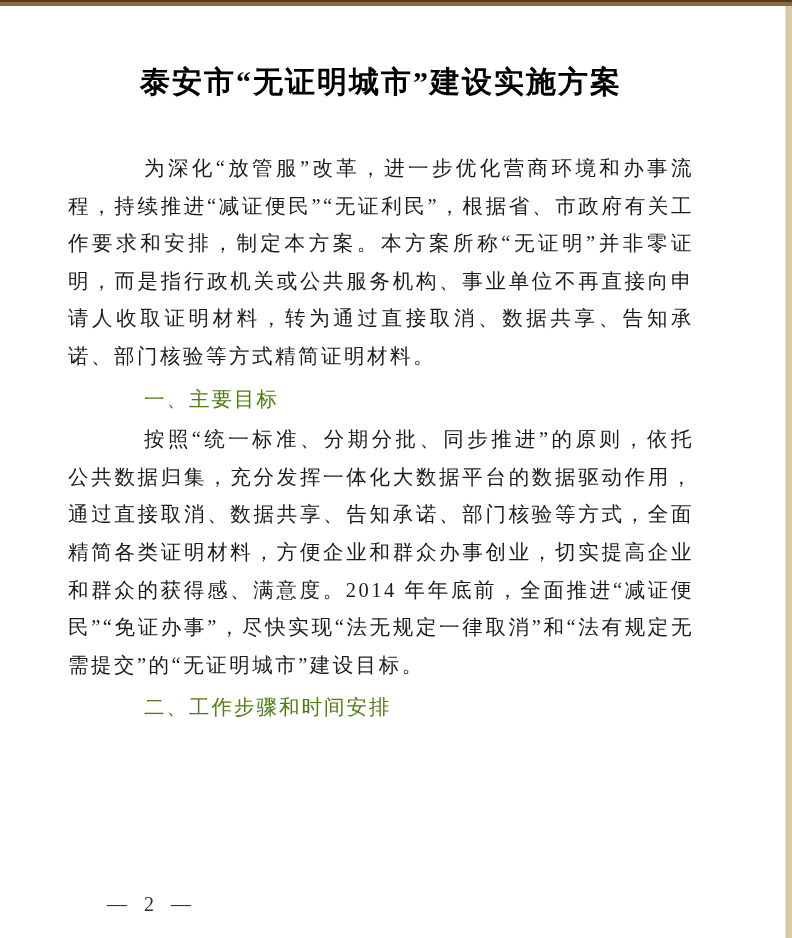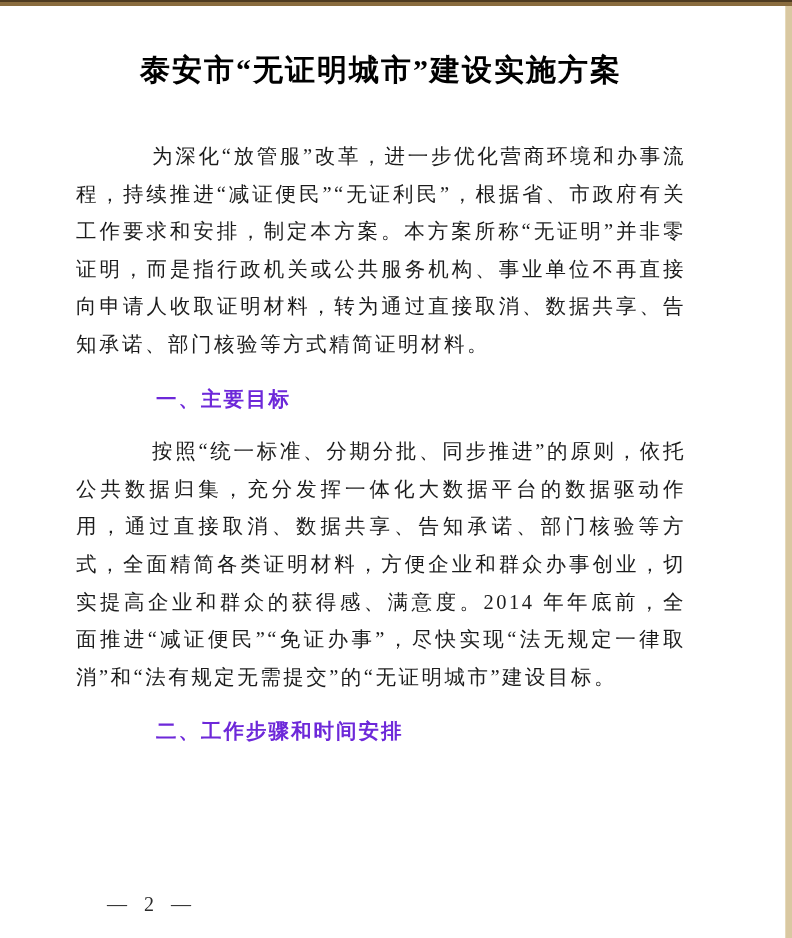--- a/index.html
+++ b/index.html
@@ -31,53 +31,53 @@
     position: absolute;
     top: 6px; right: 0;
     width: 7px;
     height: 932px;
     background: #d9c8a1;
     box-shadow: inset 1px 0 0 #e6d9ba;
   }
   .content {
     position: absolute;
     left: 64px;
-    top: 52px;
+    top: 64px;
     width: 634px;
     color: #1b1b1b;
   }
   .doc-title {
     font-family: "Liberation Serif", "DejaVu Serif", serif;
     font-weight: 700;
     font-size: 30px;
     line-height: 36px;
     letter-spacing: 2px;
     text-align: center;
     color: #000000;
     margin: 0 0 50px 0;
   }
   .para {
     font-family: "Liberation Serif", "DejaVu Serif", serif;
     font-size: 20.5px;
     line-height: 37.6px;
     letter-spacing: 2.5px;
     text-align: justify;
     text-indent: 76px;
-    margin: 12px;
+    margin: 4px;
     color: #1c1c1c;
   }
   .heading {
     font-family: "Liberation Sans", "DejaVu Sans", sans-serif;
-    font-weight: 700;
+    font-weight: 400;
     font-size: 20.5px;
     line-height: 37.6px;
     letter-spacing: 2px;
     text-indent: 76px;
-    margin: 16px;
-    color: #6d28d9;
+    margin: 4px;
+    color: #4d7c0f;
   }
   .page-number {
     position: absolute;
     left: 107px;
     top: 893px;
     font-family: "Liberation Serif", "DejaVu Serif", serif;
     font-size: 20px;
     letter-spacing: 6px;
     color: #2b2b2b;
     white-space: nowrap;

